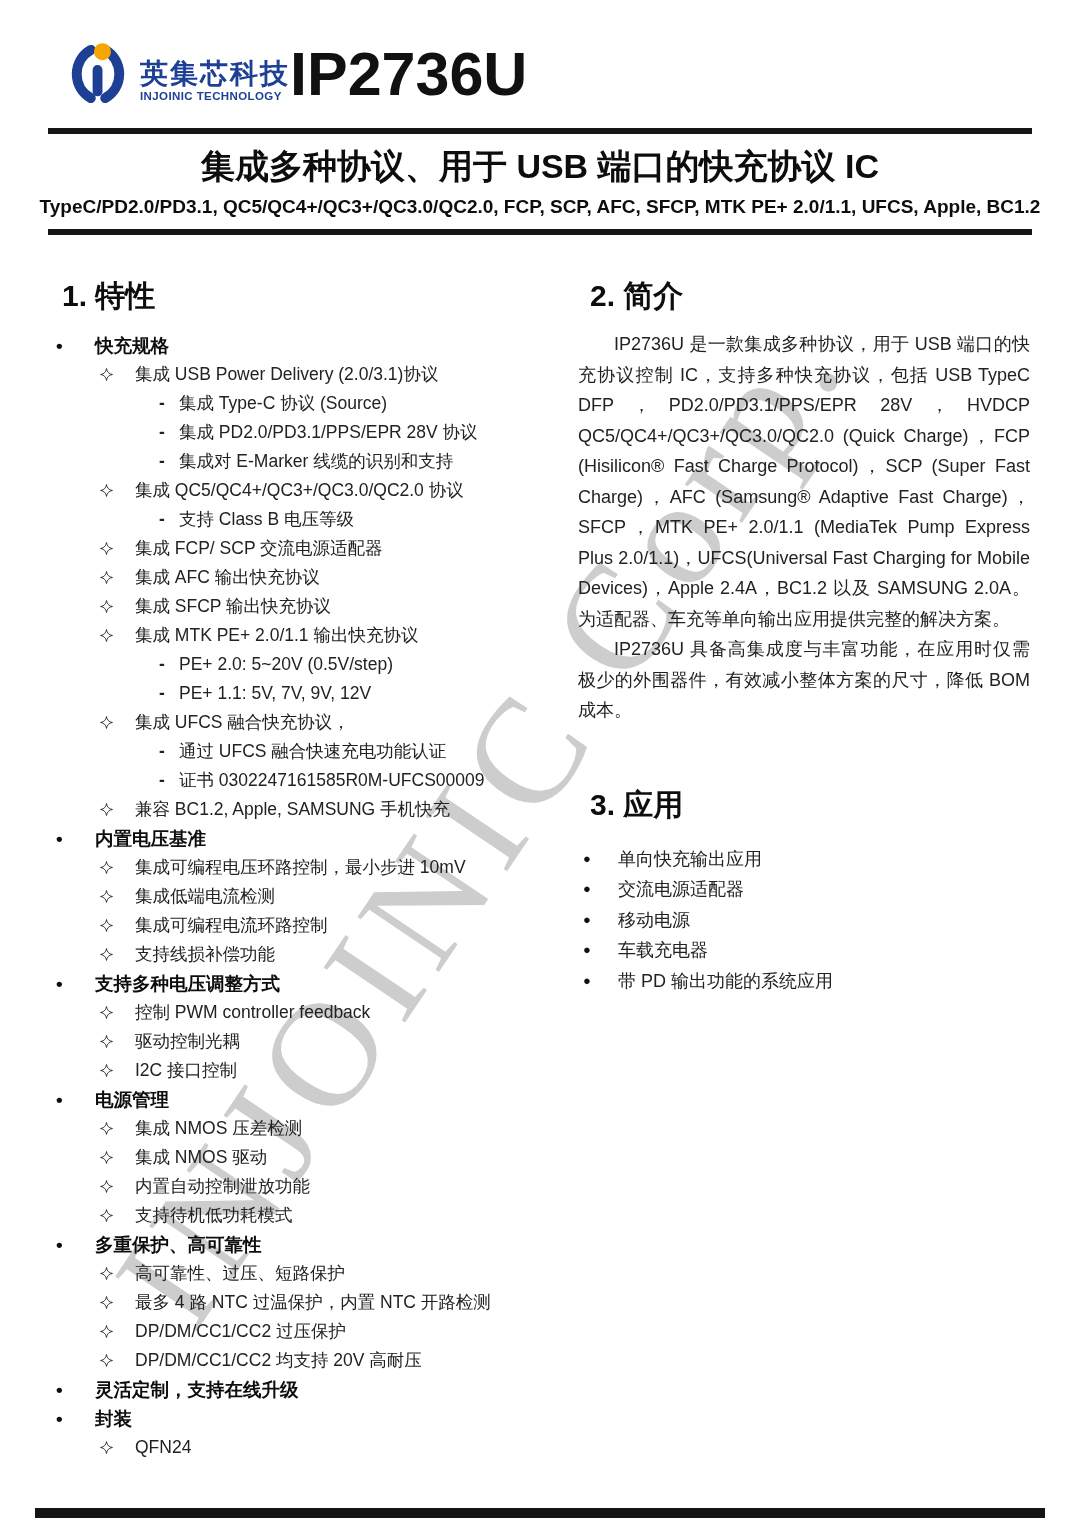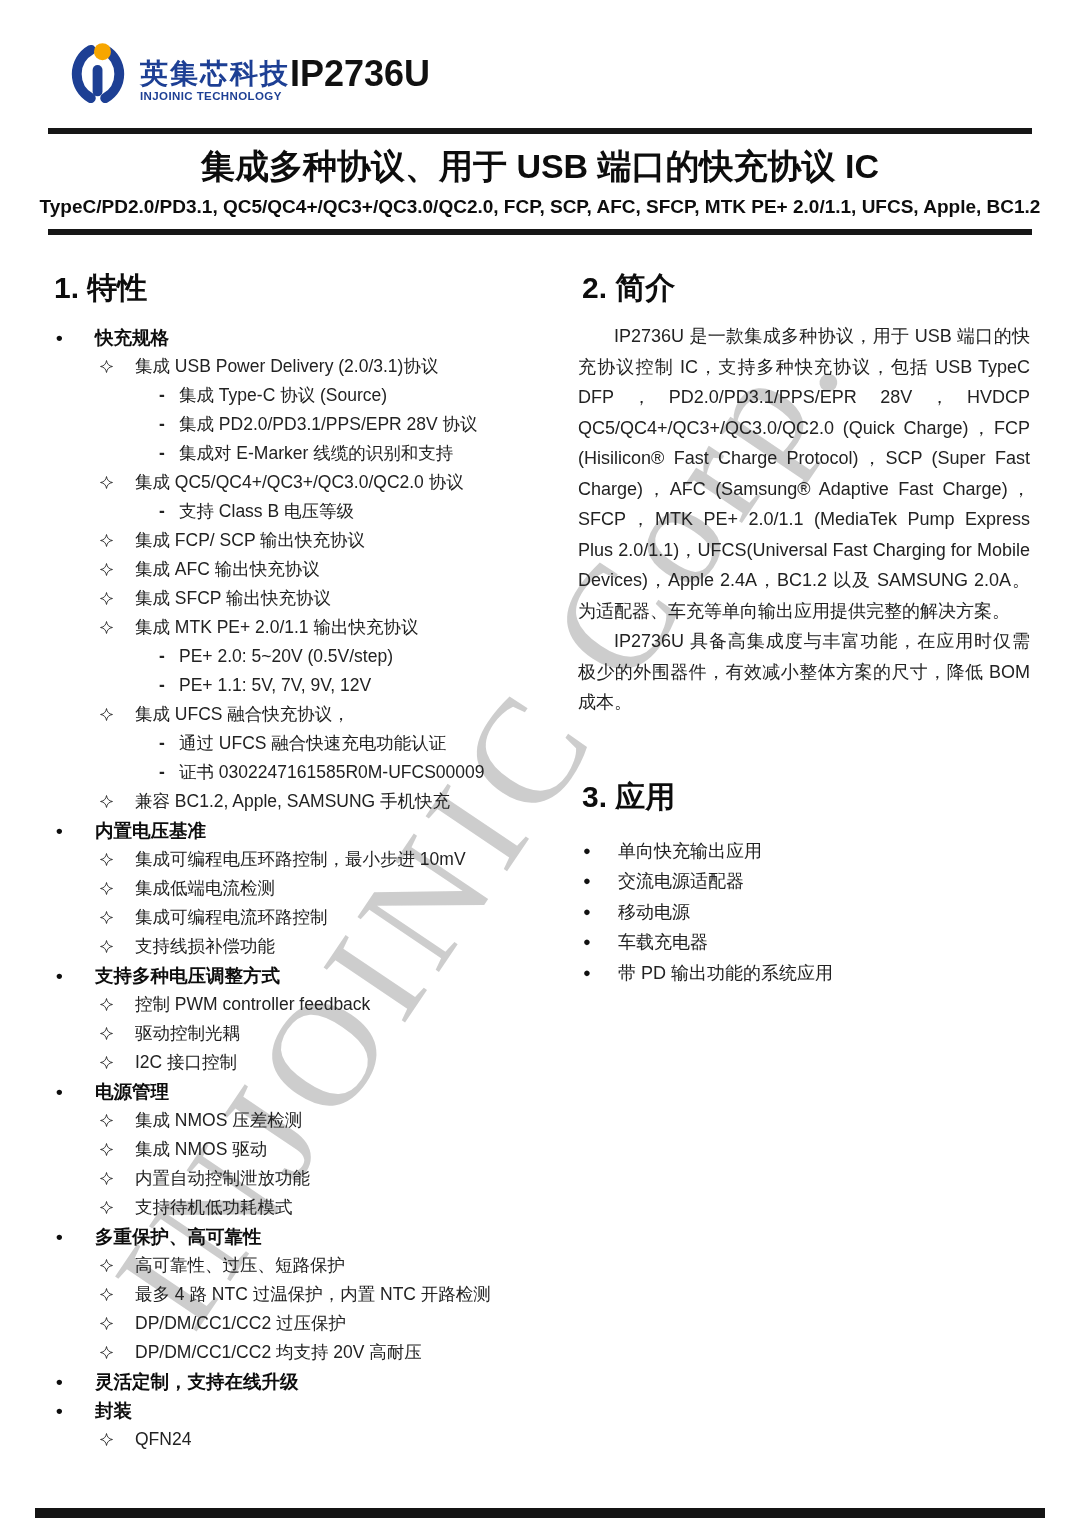--- a/index.html
+++ b/index.html
@@ -17,32 +17,32 @@
     color:#7d7d7d;opacity:0.38;pointer-events:none;
   }
   .content{position:relative;z-index:2;}
   
   .header{display:flex;justify-content:flex-start;align-items:flex-start;
           padding:40px 80px 0 64px;height:74px;}
   .logo{display:flex;align-items:center;gap:8px;}
   .logo-text{display:flex;flex-direction:column;justify-content:center;margin-top:10px;}
   .logo-cn{font-size:28px;font-weight:bold;letter-spacing:2px;line-height:30px;}
   .logo-en{font-size:11.5px;font-weight:bold;letter-spacing:0.4px;line-height:14px;}
-  .part-number{font-size:36px;font-weight:bold;line-height:52px;margin-top:8px;color:#111;}
+  .part-number{font-size:61px;font-weight:bold;line-height:52px;margin-top:8px;color:#111;}
   .rule{height:6px;background:#161616;margin:0 48px;}
   .rule-top{margin-top:14px;}
   .rule-mid{margin-top:9px;}
   
   .doc-title{text-align:center;font-size:34px;font-weight:bold;line-height:46px;margin-top:9px;color:#0d0d0d;}
   .doc-subtitle{text-align:center;font-size:19px;font-weight:bold;line-height:26px;margin-top:5px;color:#0d0d0d;}
   
   .columns{display:flex;margin-top:30px;padding:0 50px;}
   .col-left{width:488px;flex:none;}
   .col-right{width:452px;flex:none;margin-left:40px;}
-  .section-heading{font-size:30px;font-weight:bold;line-height:38px;margin:4px;color:#0d0d0d;}
+  .section-heading{font-size:30px;font-weight:bold;line-height:38px;margin:12px;color:#0d0d0d;}
   
   .features-list{margin-top:16px;}
   .feat{display:flex;align-items:stretch;line-height:29px;font-size:17.5px;color:#222;}
   .feat .marker{flex:none;display:flex;align-items:center;height:29px;}
   .feat .txt{white-space:nowrap;}
   .feat.lv1{font-weight:bold;font-size:18.5px;color:#0d0d0d;}
   .feat.lv1 .marker{margin-left:6px;width:39px;font-size:19px;}
   .feat.lv2 .marker{margin-left:50px;width:35px;}
   .feat.lv3 .marker{margin-left:109px;width:20px;font-weight:bold;}
   
@@ -130,21 +130,21 @@
             <div class="feat lv3">
               <span class="marker">-</span>
               <span class="txt">支持 Class B 电压等级</span>
             </div>
             <div class="feat lv2">
               <span class="marker">
                 <svg viewBox="0 0 24 24" width="13" height="13" aria-hidden="true">
                   <path d="M12 1C12.9 7.4 16.6 11.1 23 12C16.6 12.9 12.9 16.6 12 23C11.1 16.6 7.4 12.9 1 12C7.4 11.1 11.1 7.4 12 1Z" fill="#ffffff" stroke="#2c2c2c" stroke-width="1.7"></path>
                 </svg>
               </span>
-              <span class="txt">集成 FCP/ SCP 输出快充协议</span>
+              <span class="txt">集成 FCP/ SCP 交流电源适配器</span>
             </div>
             <div class="feat lv2">
               <span class="marker">
                 <svg viewBox="0 0 24 24" width="13" height="13" aria-hidden="true">
                   <path d="M12 1C12.9 7.4 16.6 11.1 23 12C16.6 12.9 12.9 16.6 12 23C11.1 16.6 7.4 12.9 1 12C7.4 11.1 11.1 7.4 12 1Z" fill="#ffffff" stroke="#2c2c2c" stroke-width="1.7"></path>
                 </svg>
               </span>
               <span class="txt">集成 AFC 输出快充协议</span>
             </div>
             <div class="feat lv2">

